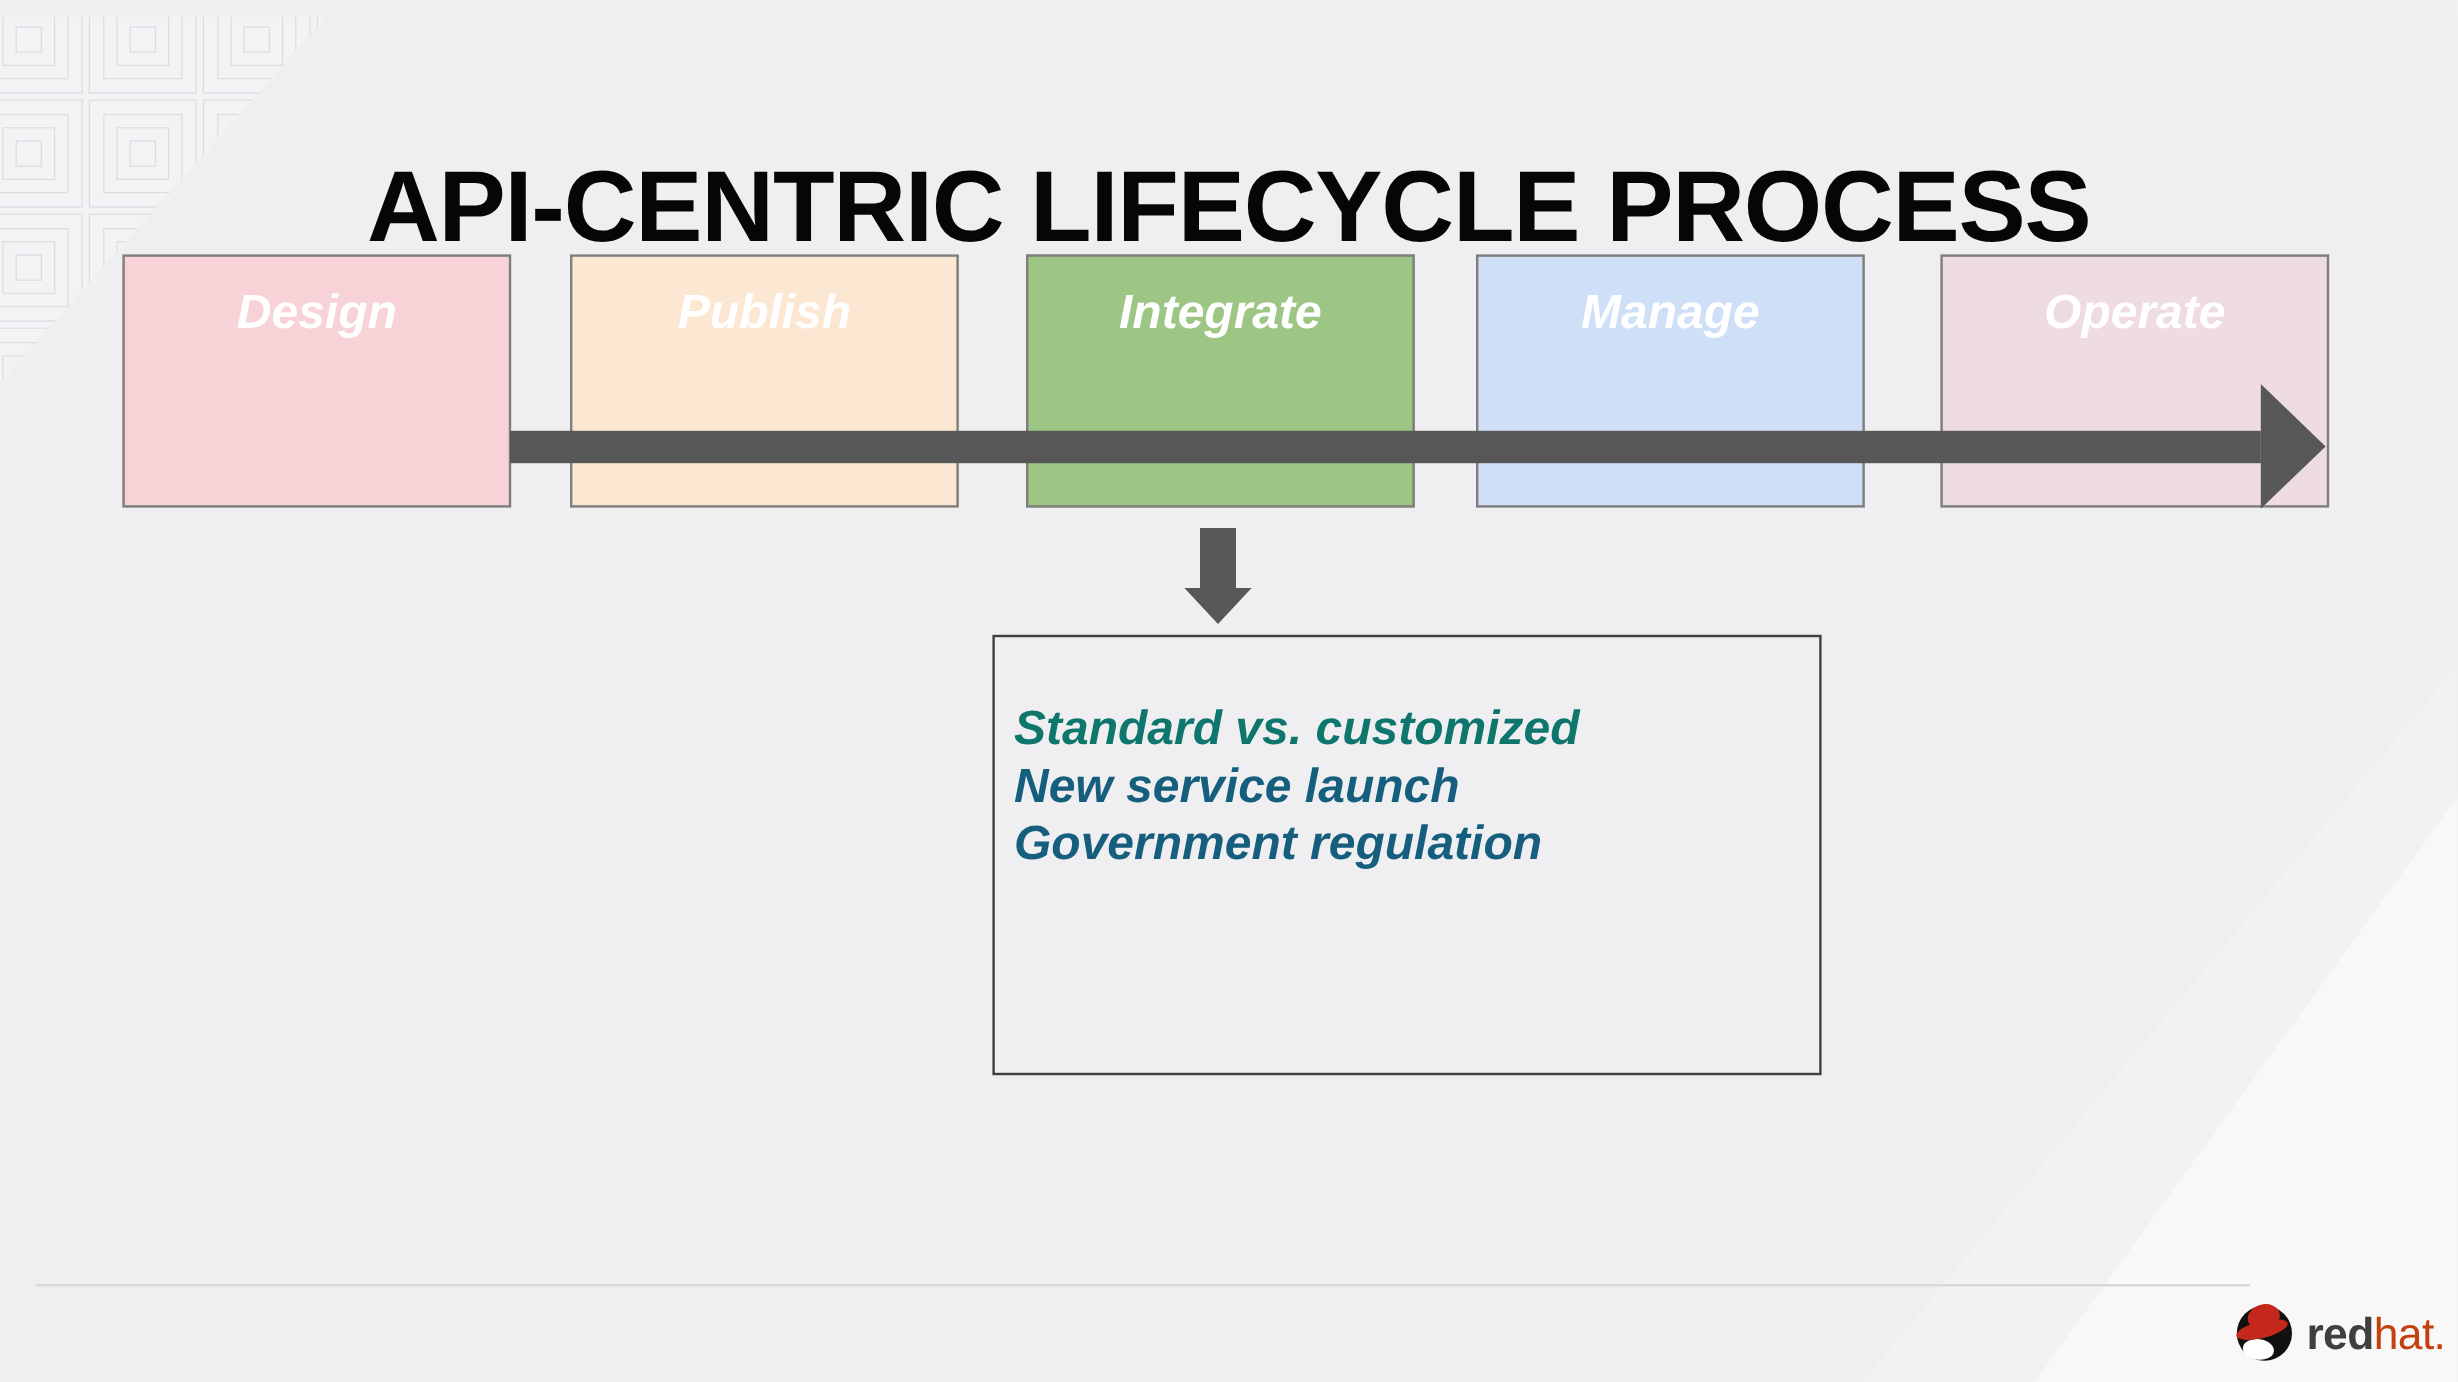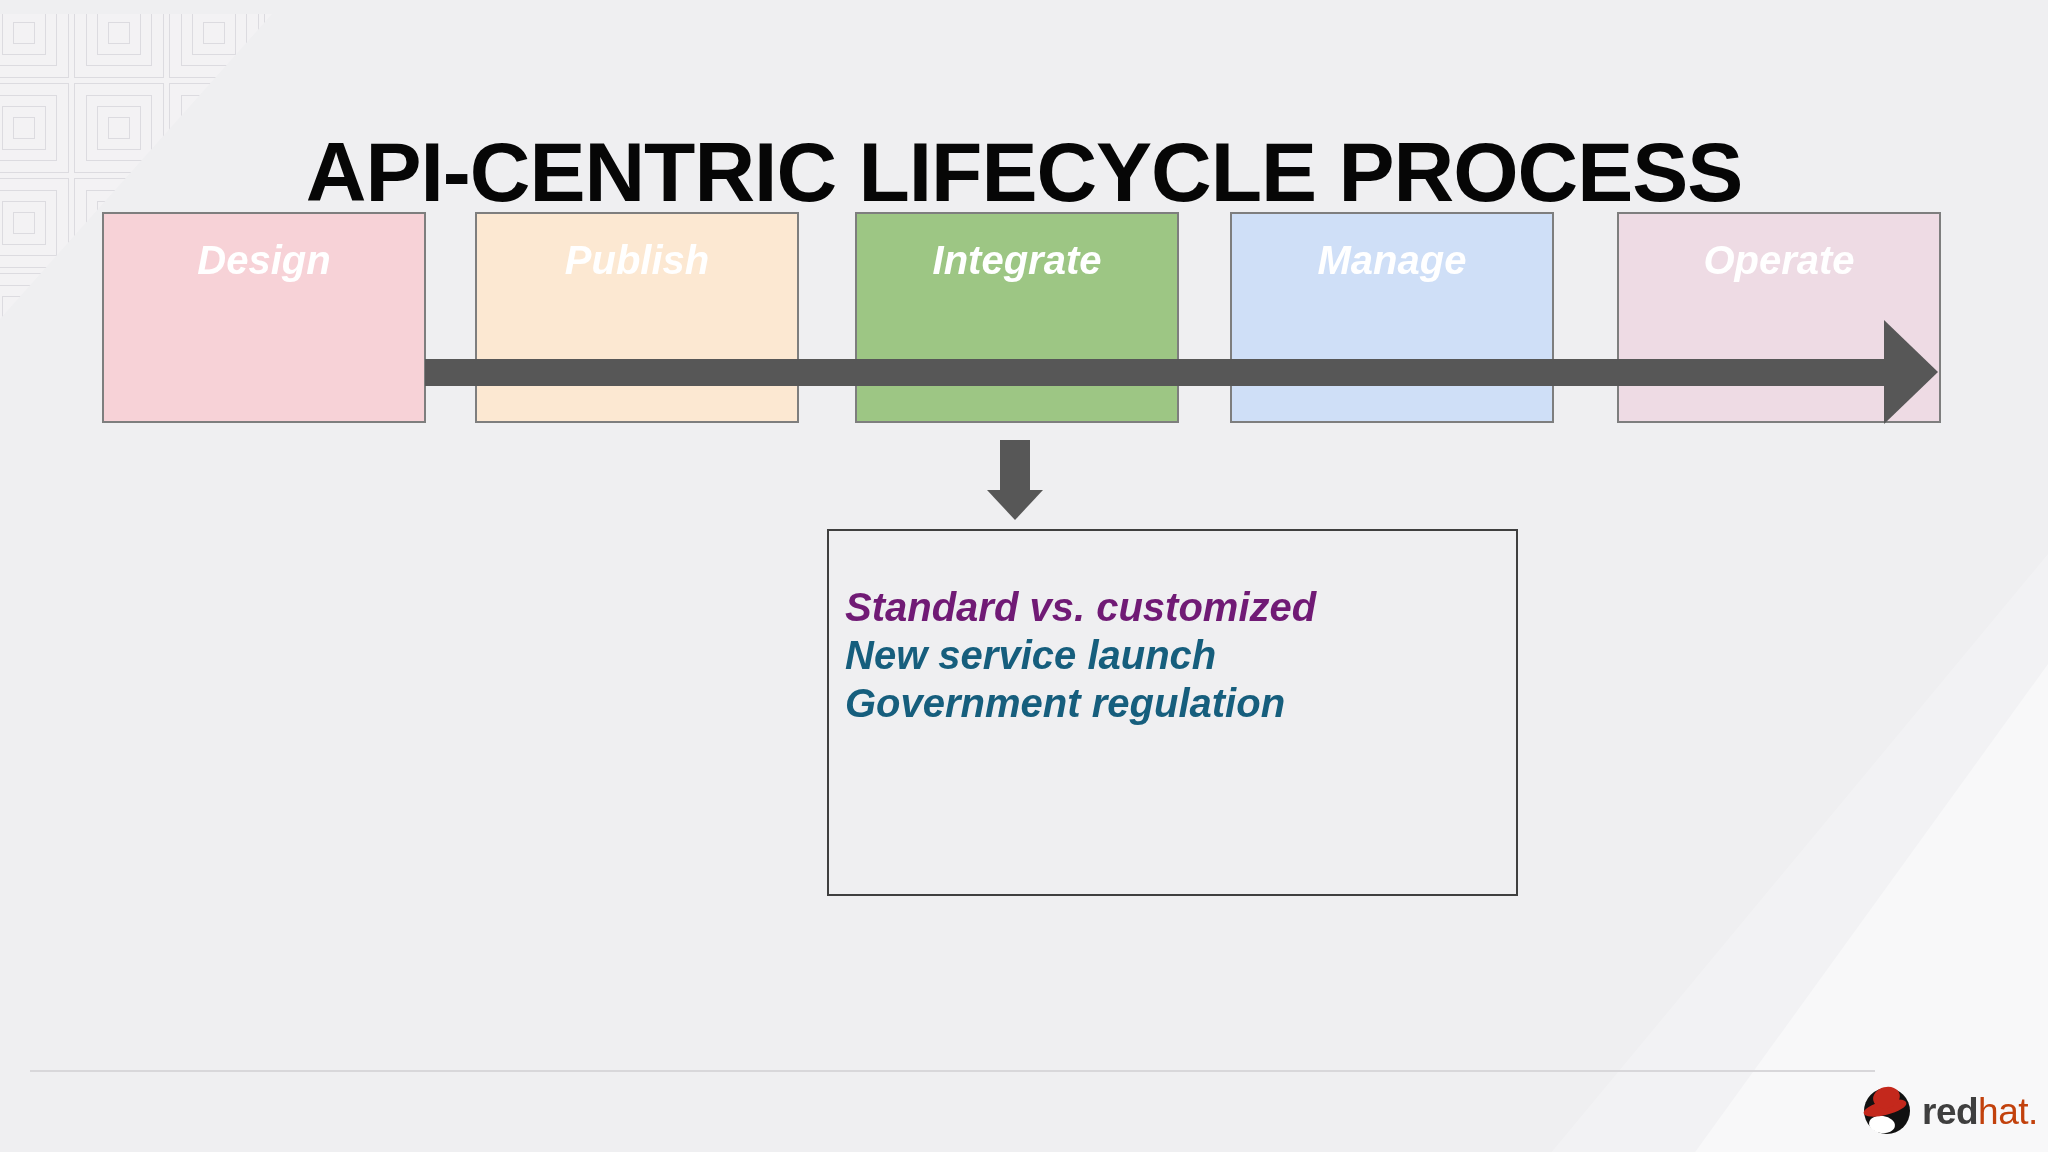--- a/index.html
+++ b/index.html
@@ -236,21 +236,21 @@
 </div>
 
   <div class="flow-arrow-body"></div>
   <div class="flow-arrow-head"></div>
 
   <div class="down-arrow-stem"></div>
   <div class="down-arrow-head"></div>
 
   <div class="detail-panel">
     <ul class="detail-list" id="detail-list">
-  <li class="detail-item" style="color: #701a75;">Standard vs. customized</li>
+  <li class="detail-item" style="color: #0f766e;">Standard vs. customized</li>
 
 
   <li class="detail-item" style="color: rgb(22, 94, 125);">New service launch</li>
 
   <li class="detail-item" style="color: rgb(22, 94, 125);">Government regulation</li>
 </ul>
   </div>
 
   <div class="footer-divider"></div>
 

